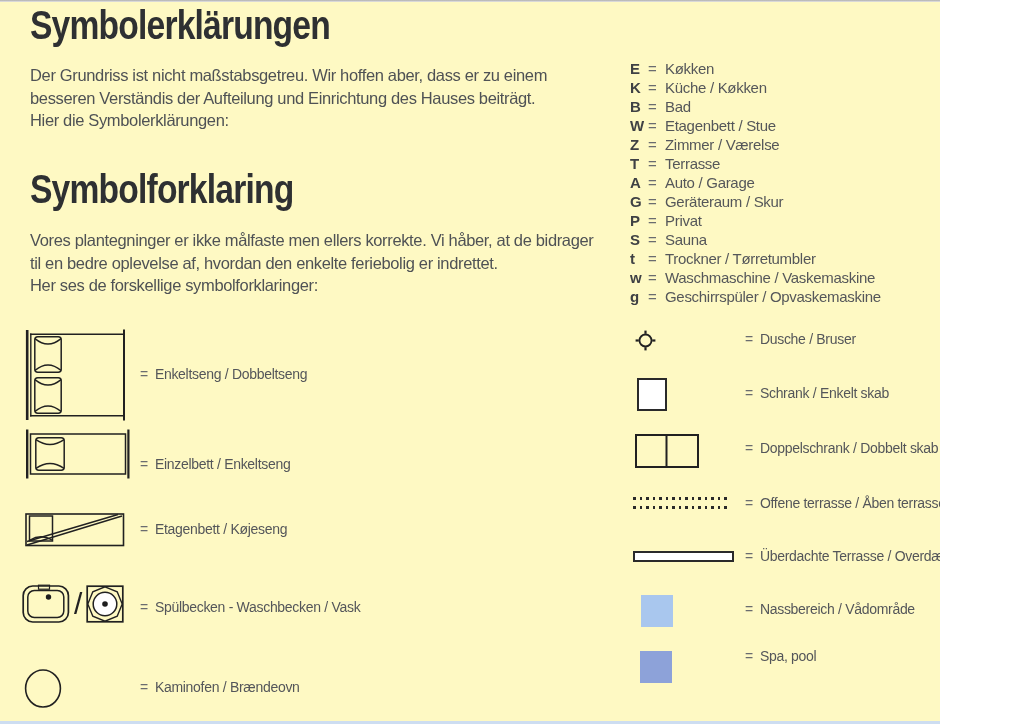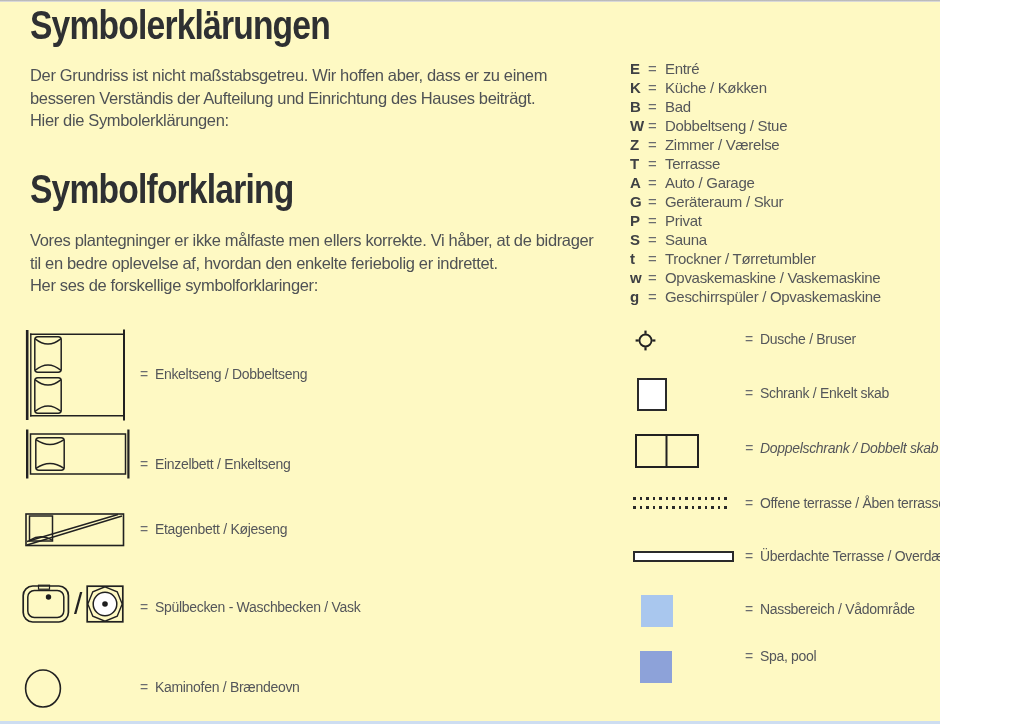--- a/index.html
+++ b/index.html
@@ -60,36 +60,36 @@
   <div class="para" style="left:30px; top:229px;">
     <div>Vores plantegninger er ikke målfaste men ellers korrekte. Vi håber, at de bidrager</div>
     <div>til en bedre oplevelse af, hvordan den enkelte feriebolig er indrettet.</div>
     <div>Her ses de forskellige symbolforklaringer:</div>
   </div>
 
   <div class="abbr-list">
     <div class="abbr-row">
         <span class="abbr-letter">E</span>
         <span class="abbr-eq">=</span>
-        <span class="abbr-label">Entré</span>
+        <span class="abbr-label">Køkken</span>
       </div>
     <div class="abbr-row">
         <span class="abbr-letter">K</span>
         <span class="abbr-eq">=</span>
         <span class="abbr-label">Küche / Køkken</span>
       </div>
     <div class="abbr-row">
         <span class="abbr-letter">B</span>
         <span class="abbr-eq">=</span>
         <span class="abbr-label">Bad</span>
       </div>
     <div class="abbr-row">
         <span class="abbr-letter">W</span>
         <span class="abbr-eq">=</span>
-        <span class="abbr-label">Dobbeltseng / Stue</span>
+        <span class="abbr-label">Etagenbett / Stue</span>
       </div>
     <div class="abbr-row">
         <span class="abbr-letter">Z</span>
         <span class="abbr-eq">=</span>
         <span class="abbr-label">Zimmer / Værelse</span>
       </div>
     <div class="abbr-row">
         <span class="abbr-letter">T</span>
         <span class="abbr-eq">=</span>
         <span class="abbr-label">Terrasse</span>
@@ -115,21 +115,21 @@
         <span class="abbr-label">Sauna</span>
       </div>
     <div class="abbr-row">
         <span class="abbr-letter">t</span>
         <span class="abbr-eq">=</span>
         <span class="abbr-label">Trockner / Tørretumbler</span>
       </div>
     <div class="abbr-row">
         <span class="abbr-letter">w</span>
         <span class="abbr-eq">=</span>
-        <span class="abbr-label">Opvaskemaskine / Vaskemaskine</span>
+        <span class="abbr-label">Waschmaschine / Vaskemaskine</span>
       </div>
     <div class="abbr-row">
         <span class="abbr-letter">g</span>
         <span class="abbr-eq">=</span>
         <span class="abbr-label">Geschirrspüler / Opvaskemaskine</span>
       </div>
   </div>
 
   <div class="sym" style="left:25px; top:329px;">
     <svg width="104" height="92" viewBox="0 0 104 92">
@@ -228,21 +228,21 @@
   <div class="sym-label" style="left:745px; top:385px;">
     <span class="eq">=</span><span>Schrank / Enkelt skab</span>
   </div>
 
   <div class="sym" style="left:635px; top:434px;">
     <svg width="64" height="34" viewBox="0 0 64 34">
       <rect class="stroke" x="1" y="1" width="62" height="32" stroke-width="2"></rect>
       <line class="stroke" x1="31.5" y1="1" x2="31.5" y2="33" stroke-width="2"></line>
     </svg>
   </div>
-  <div class="sym-label" style="left:745px; top:440px;font-style:italic;">
+  <div class="sym-label" style="left:745px; top:440px;">
     <span class="eq">=</span><span>Doppelschrank / Dobbelt skab</span>
   </div>
 
   <div class="sym" style="left:633px; top:497px;">
     <div class="dot-row"></div>
     <div class="dot-row"></div>
   </div>
   <div class="sym-label" style="left:745px; top:495px;">
     <span class="eq">=</span><span>Offene terrasse / Åben terrasse</span>
   </div>

